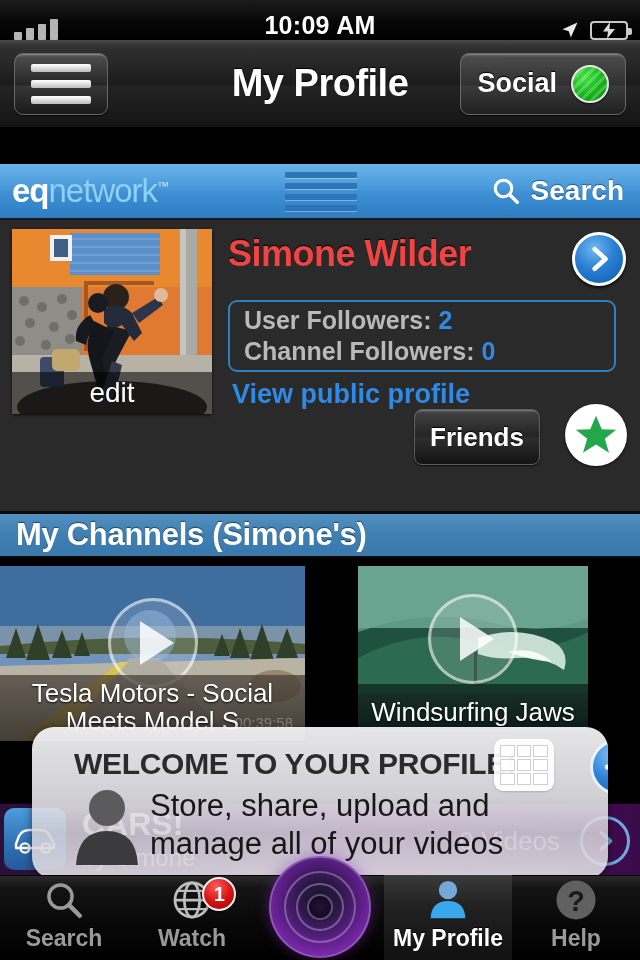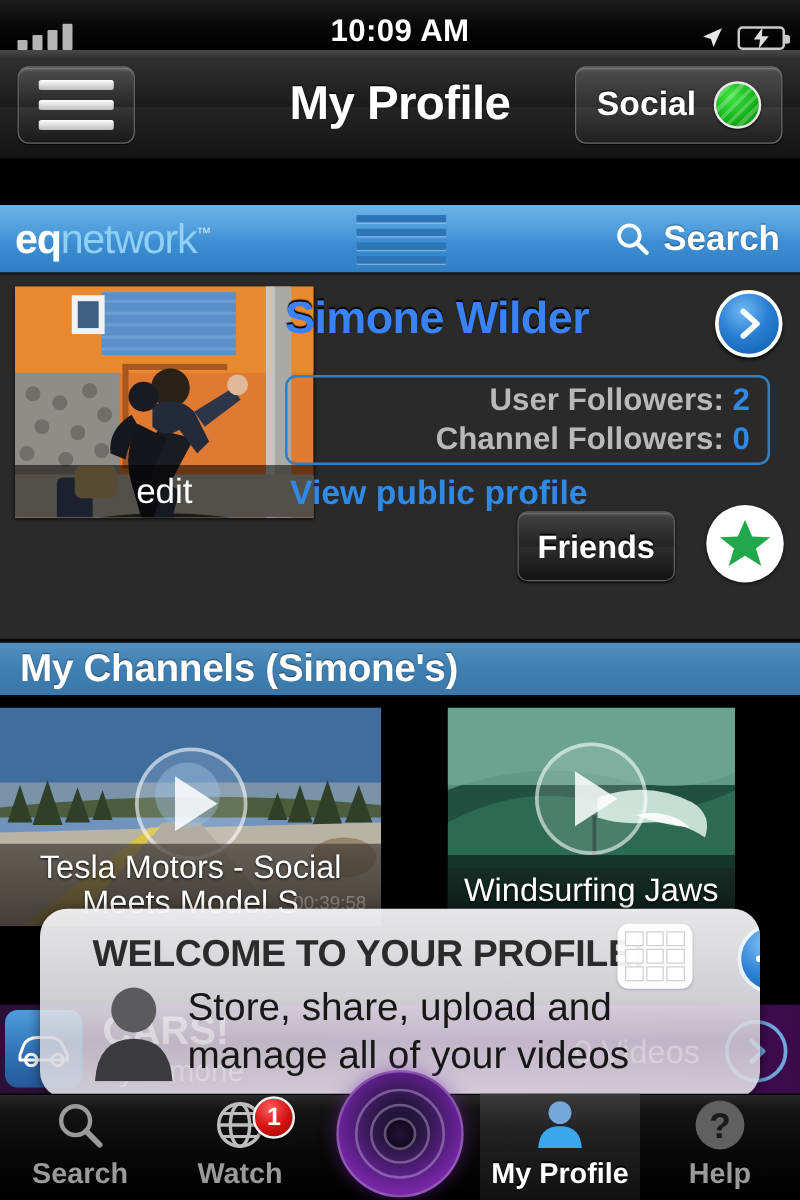--- a/index.html
+++ b/index.html
@@ -83,42 +83,42 @@
   .eq-hamburger i { display:block; width:72px; height:6px; background:#2c76b8; border-radius:1px;
       box-shadow: 0 1px 0 rgba(255,255,255,.35); }
   .eq-search { margin-left:auto; margin-right:16px; display:flex; align-items:center; gap:10px; }
   .eq-search .txt { color:#fff; font-size:28px; font-weight:bold; text-shadow:0 -1px 1px rgba(0,0,0,.45); }
 
   
   .profile {
     position:relative; width:640px; height:293px;
     background:#2a2a2a; border-bottom:2px solid #0b0b0b;
   }
-  .avatar-wrap { position:absolute; left:12px; top:9px; width:239px; height:185px; background:#000;
+  .avatar-wrap { position:absolute; left:12px; top:9px; width:200px; height:185px; background:#000;
      box-shadow:0 1px 3px rgba(0,0,0,.8); overflow:hidden; }
   .avatar-img { position:absolute; inset:0; }
   .avatar-edit {
     position:absolute; left:0; right:0; bottom:0; height:42px;
     background:rgba(0,0,0,.55); color:#fff; font-size:28px;
     display:flex; align-items:center; justify-content:center;
   }
-  .pname { position:absolute; left:228px; top:13px; color:#3b82f6; font-size:36px; font-weight:bold;
+  .pname { position:absolute; left:228px; top:13px; color:#ef4444; font-size:36px; font-weight:bold;
       letter-spacing:-0.5px; text-shadow:0 -1px 1px #000; }
   .chev-btn {
     position:absolute; right:14px; top:12px; width:54px; height:54px; border-radius:50%;
     background: radial-gradient(circle at 40% 28%, #6fb8f2 0%, #2b7fd4 45%, #0b5ca8 100%);
     border:3px solid #fff; box-shadow:0 2px 3px rgba(0,0,0,.75);
     display:flex; align-items:center; justify-content:center;
   }
   .followers-box {
     position:absolute; left:228px; top:80px; width:388px; height:72px;
     border:2px solid #2f7fc4; border-radius:9px;
     padding:6px 14px; display:flex; flex-direction:column; justify-content:center; gap:2px;
   }
-  .frow { font-size:25px; font-weight:bold; color:#b9b9b9; white-space:nowrap;text-align:right; }
+  .frow { font-size:25px; font-weight:bold; color:#b9b9b9; white-space:nowrap; }
   .frow b { color:#2e8ae6; font-weight:bold; }
   .pubprofile { position:absolute; left:232px; top:159px; color:#2e8ae6; font-size:27px; font-weight:bold; }
   .friends-btn {
     position:absolute; left:414px; top:409px; width:126px; height:56px; border-radius:8px;
     background: linear-gradient(180deg,#616161 0%,#3f3f3f 6%,#232323 50%,#2e2e2e 51%,#131313 100%);
     border:1px solid #5e5e5e; box-shadow:0 1px 2px rgba(0,0,0,.8), inset 0 1px 0 rgba(255,255,255,.14);
     display:flex; align-items:center; justify-content:center;
   }
   .friends-btn span { color:#fff; font-size:26px; font-weight:bold; text-shadow:0 -1px 1px #000; }
   .star-badge {

